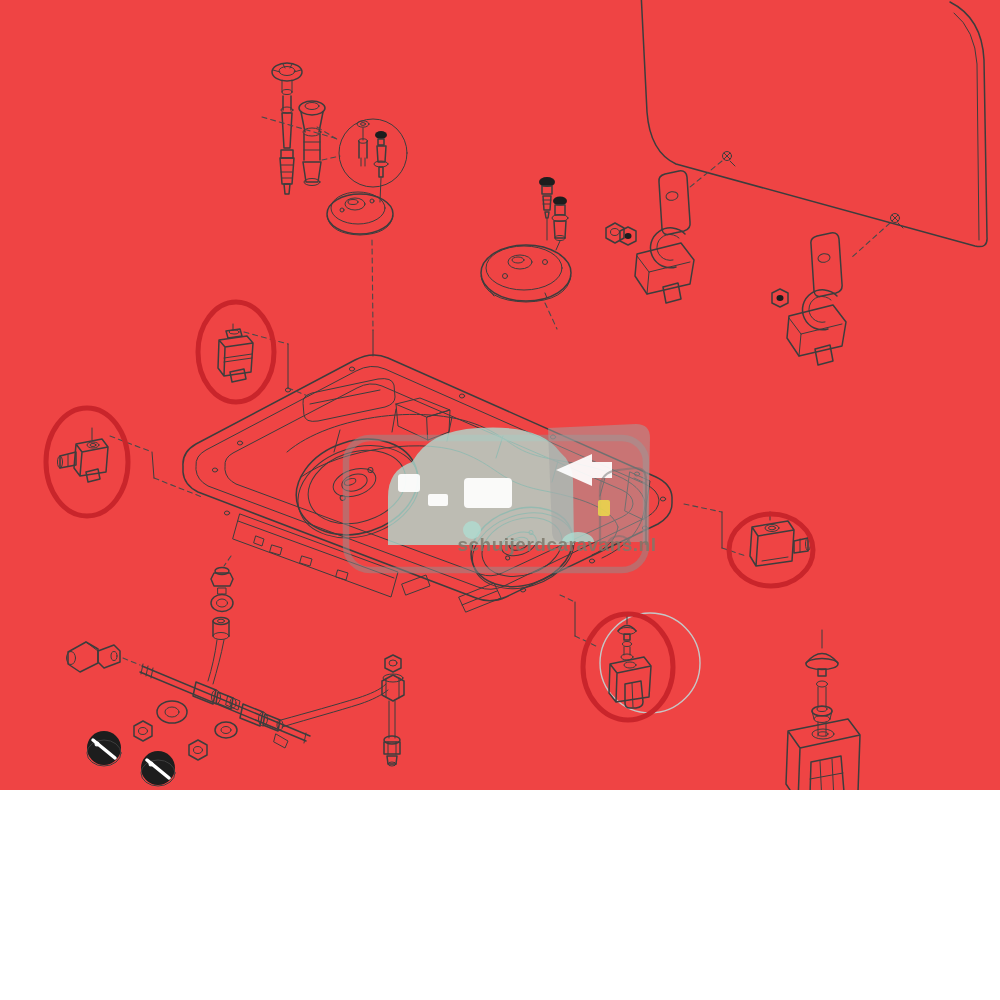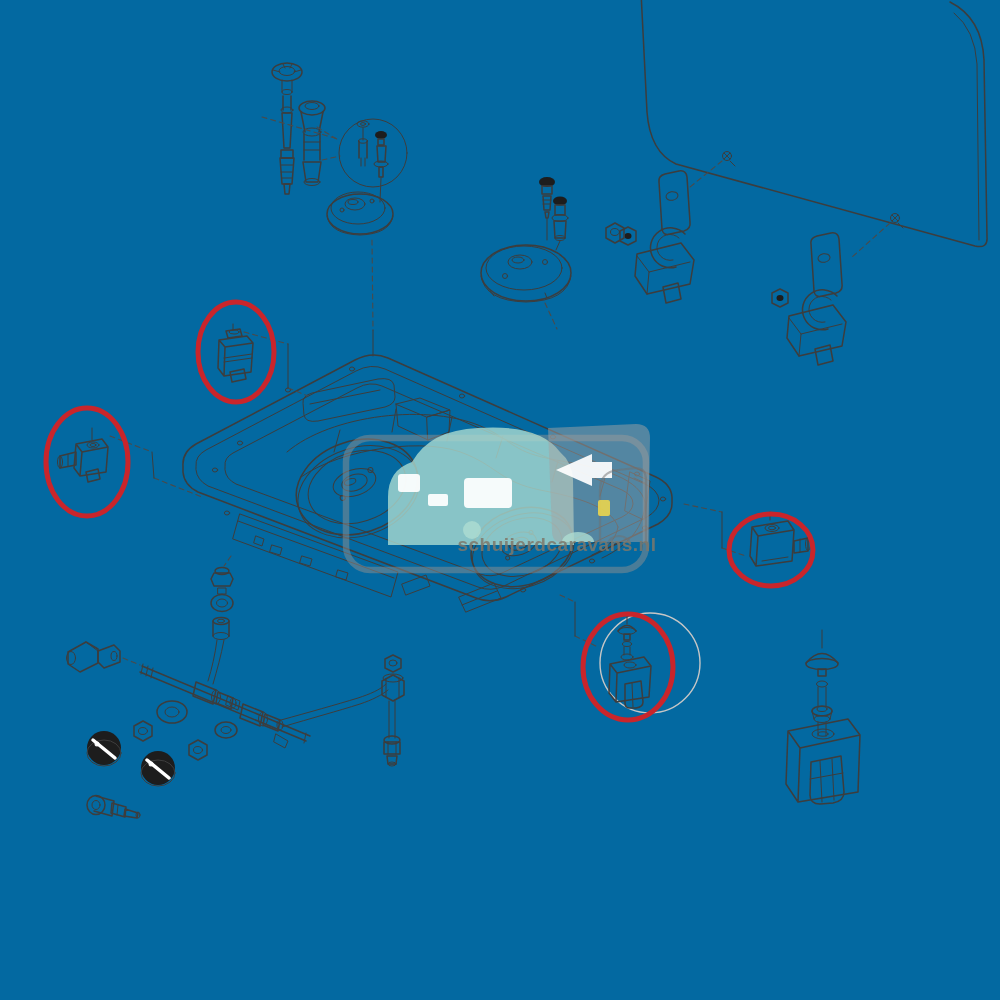--- a/index.html
+++ b/index.html
@@ -1,16 +1,16 @@
 <!DOCTYPE html>
 <html><head>
 <meta charset="utf-8">
 <style>
   html,body{margin:0;padding:0;background:#fff;}
-  #canvas{position:relative;width:1000px;height:1000px;background:#0369a1;overflow:hidden;
+  #canvas{position:relative;width:1000px;height:790px;background:#ef4444;overflow:hidden;
           font-family:"Liberation Sans", sans-serif;}
   svg{position:absolute;left:0;top:0;}
   .ln{stroke:#3d3d3d;fill:none;stroke-width:1.5;stroke-linecap:round;stroke-linejoin:round;}
   .thin{stroke-width:1;}
   .dash{stroke:#4a4a4a;fill:none;stroke-width:1.1;stroke-dasharray:5 4;stroke-linecap:round;}
   .dark{fill:#1d1d1d;stroke:none;}
   .ghost{stroke:#c6c6c6;fill:none;stroke-width:1.4;}
   .hl{fill:none;stroke:#c9252b;stroke-width:5;}
   .wm-border{fill:none;stroke:#8f8f8f;stroke-width:6.5;opacity:.5;}
   .wm-teal{fill:#aeded2;opacity:.78;stroke:none;}

